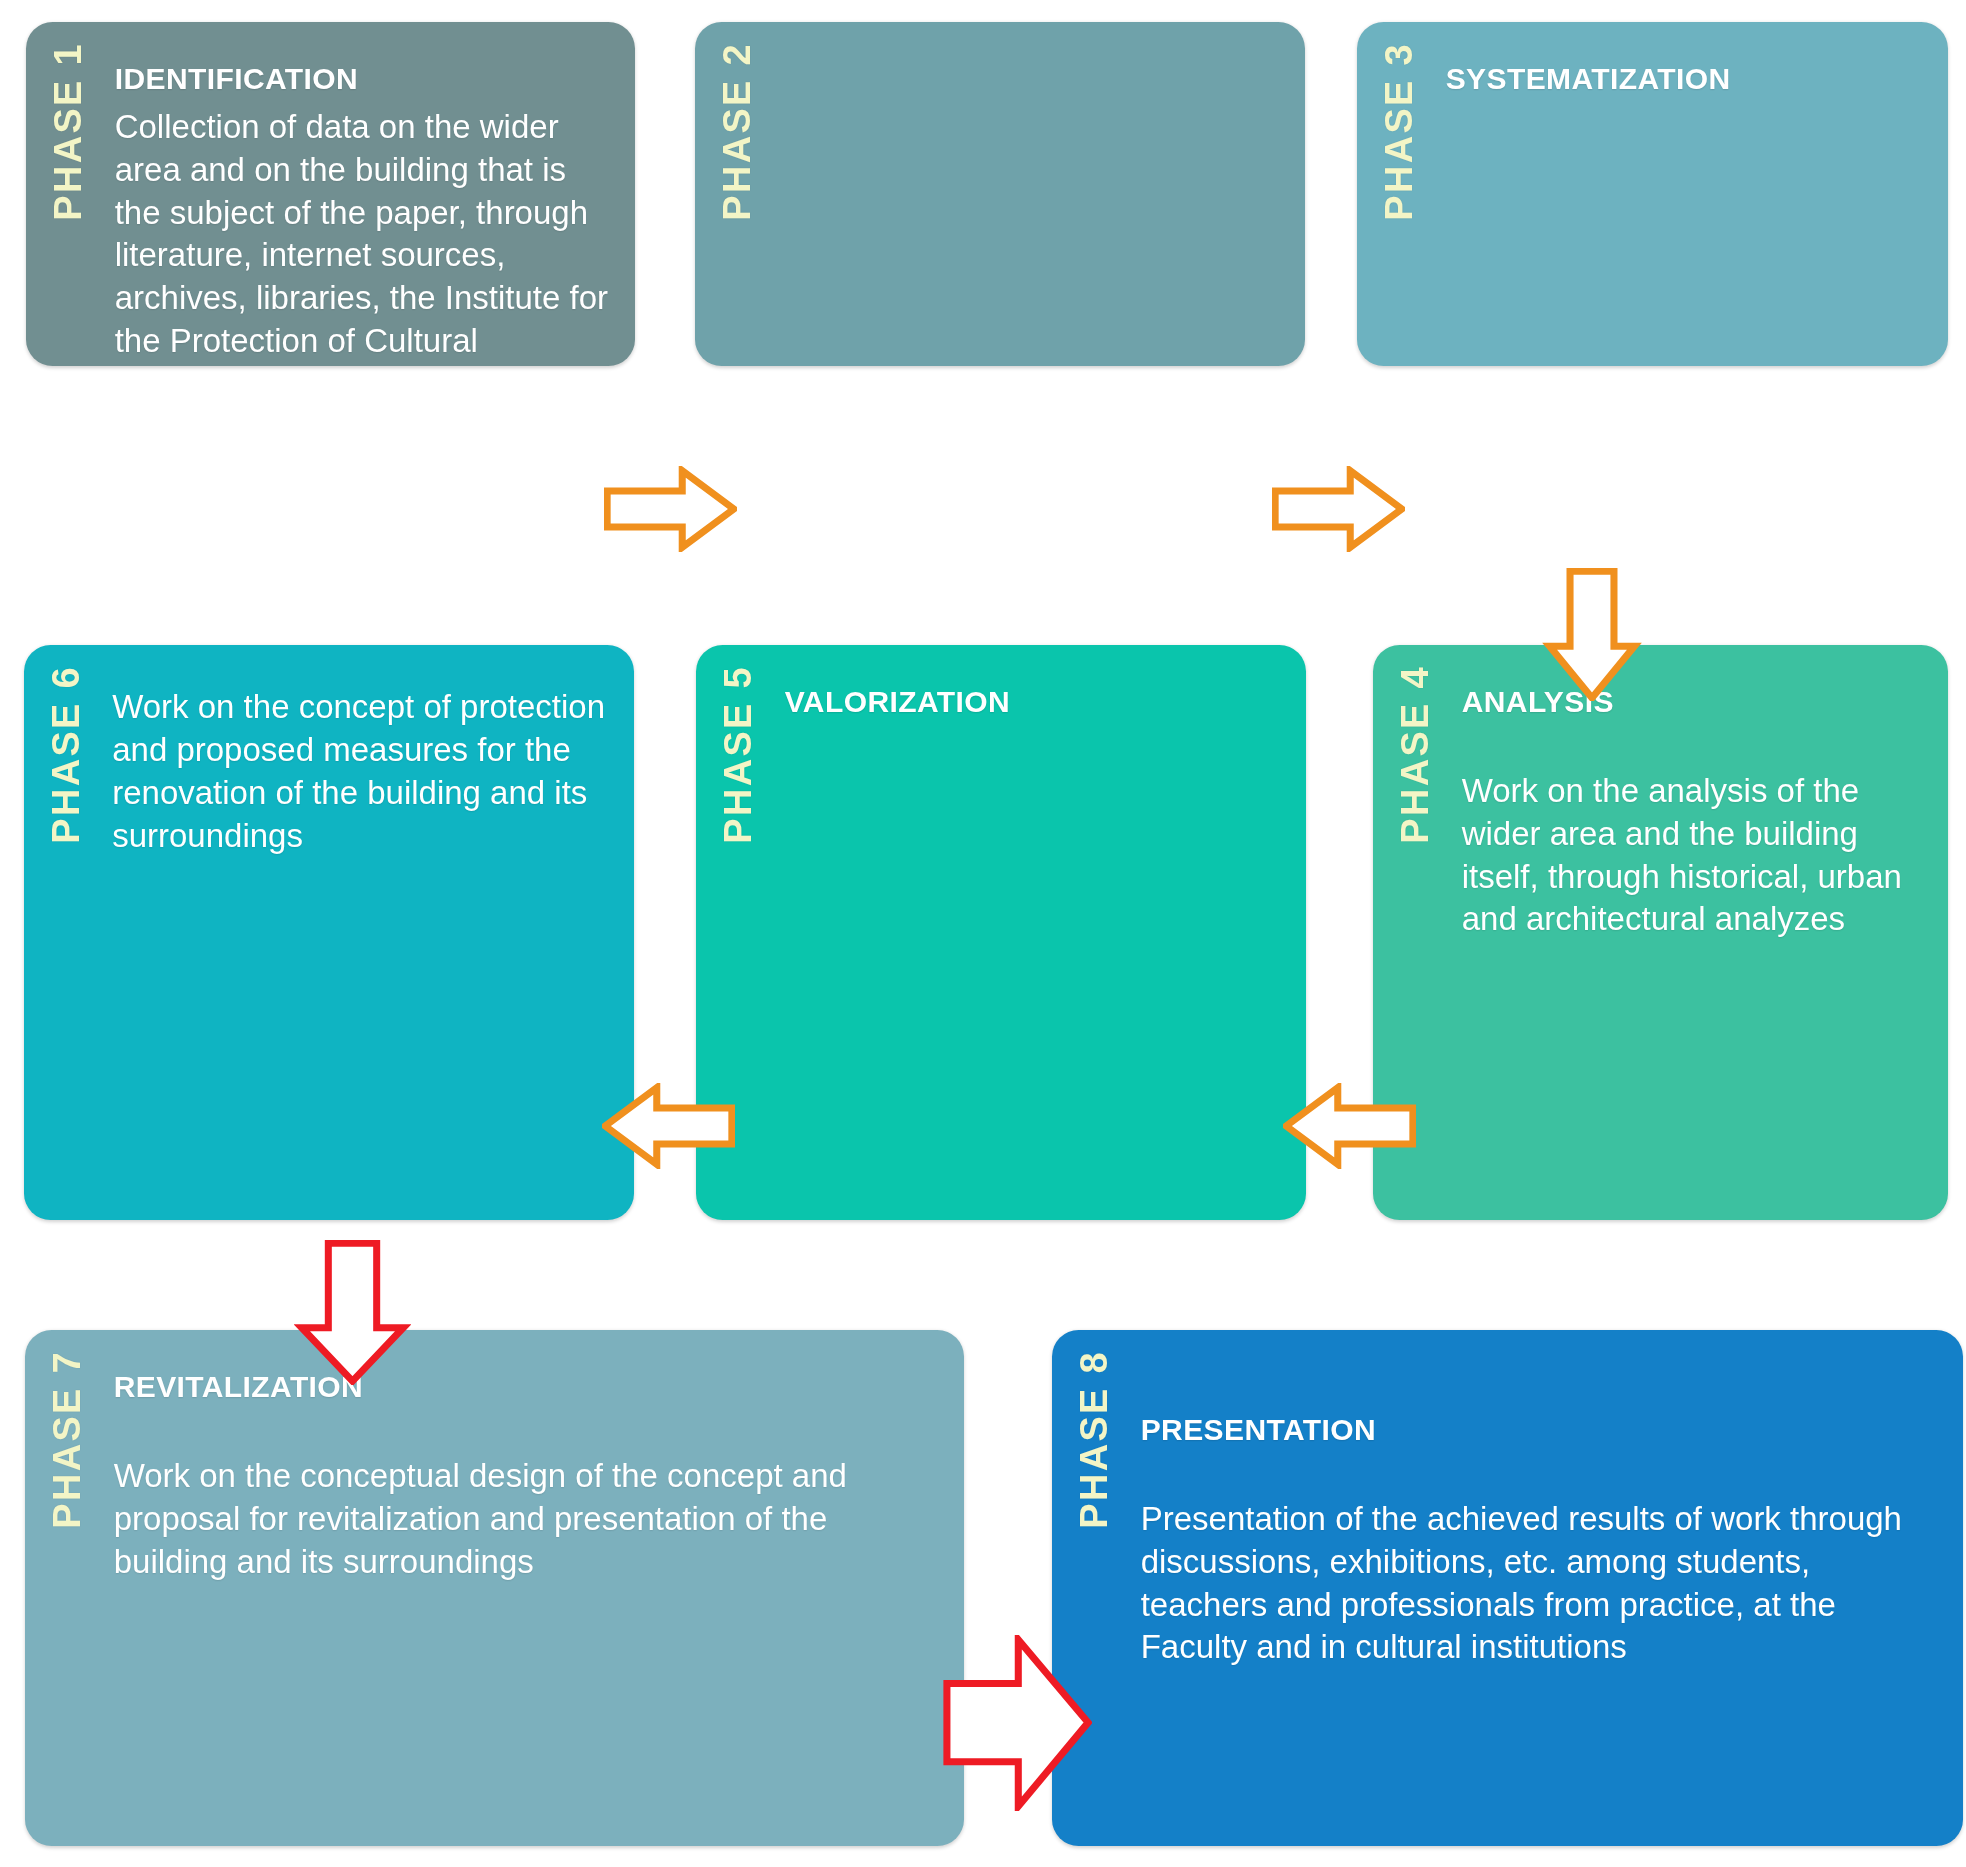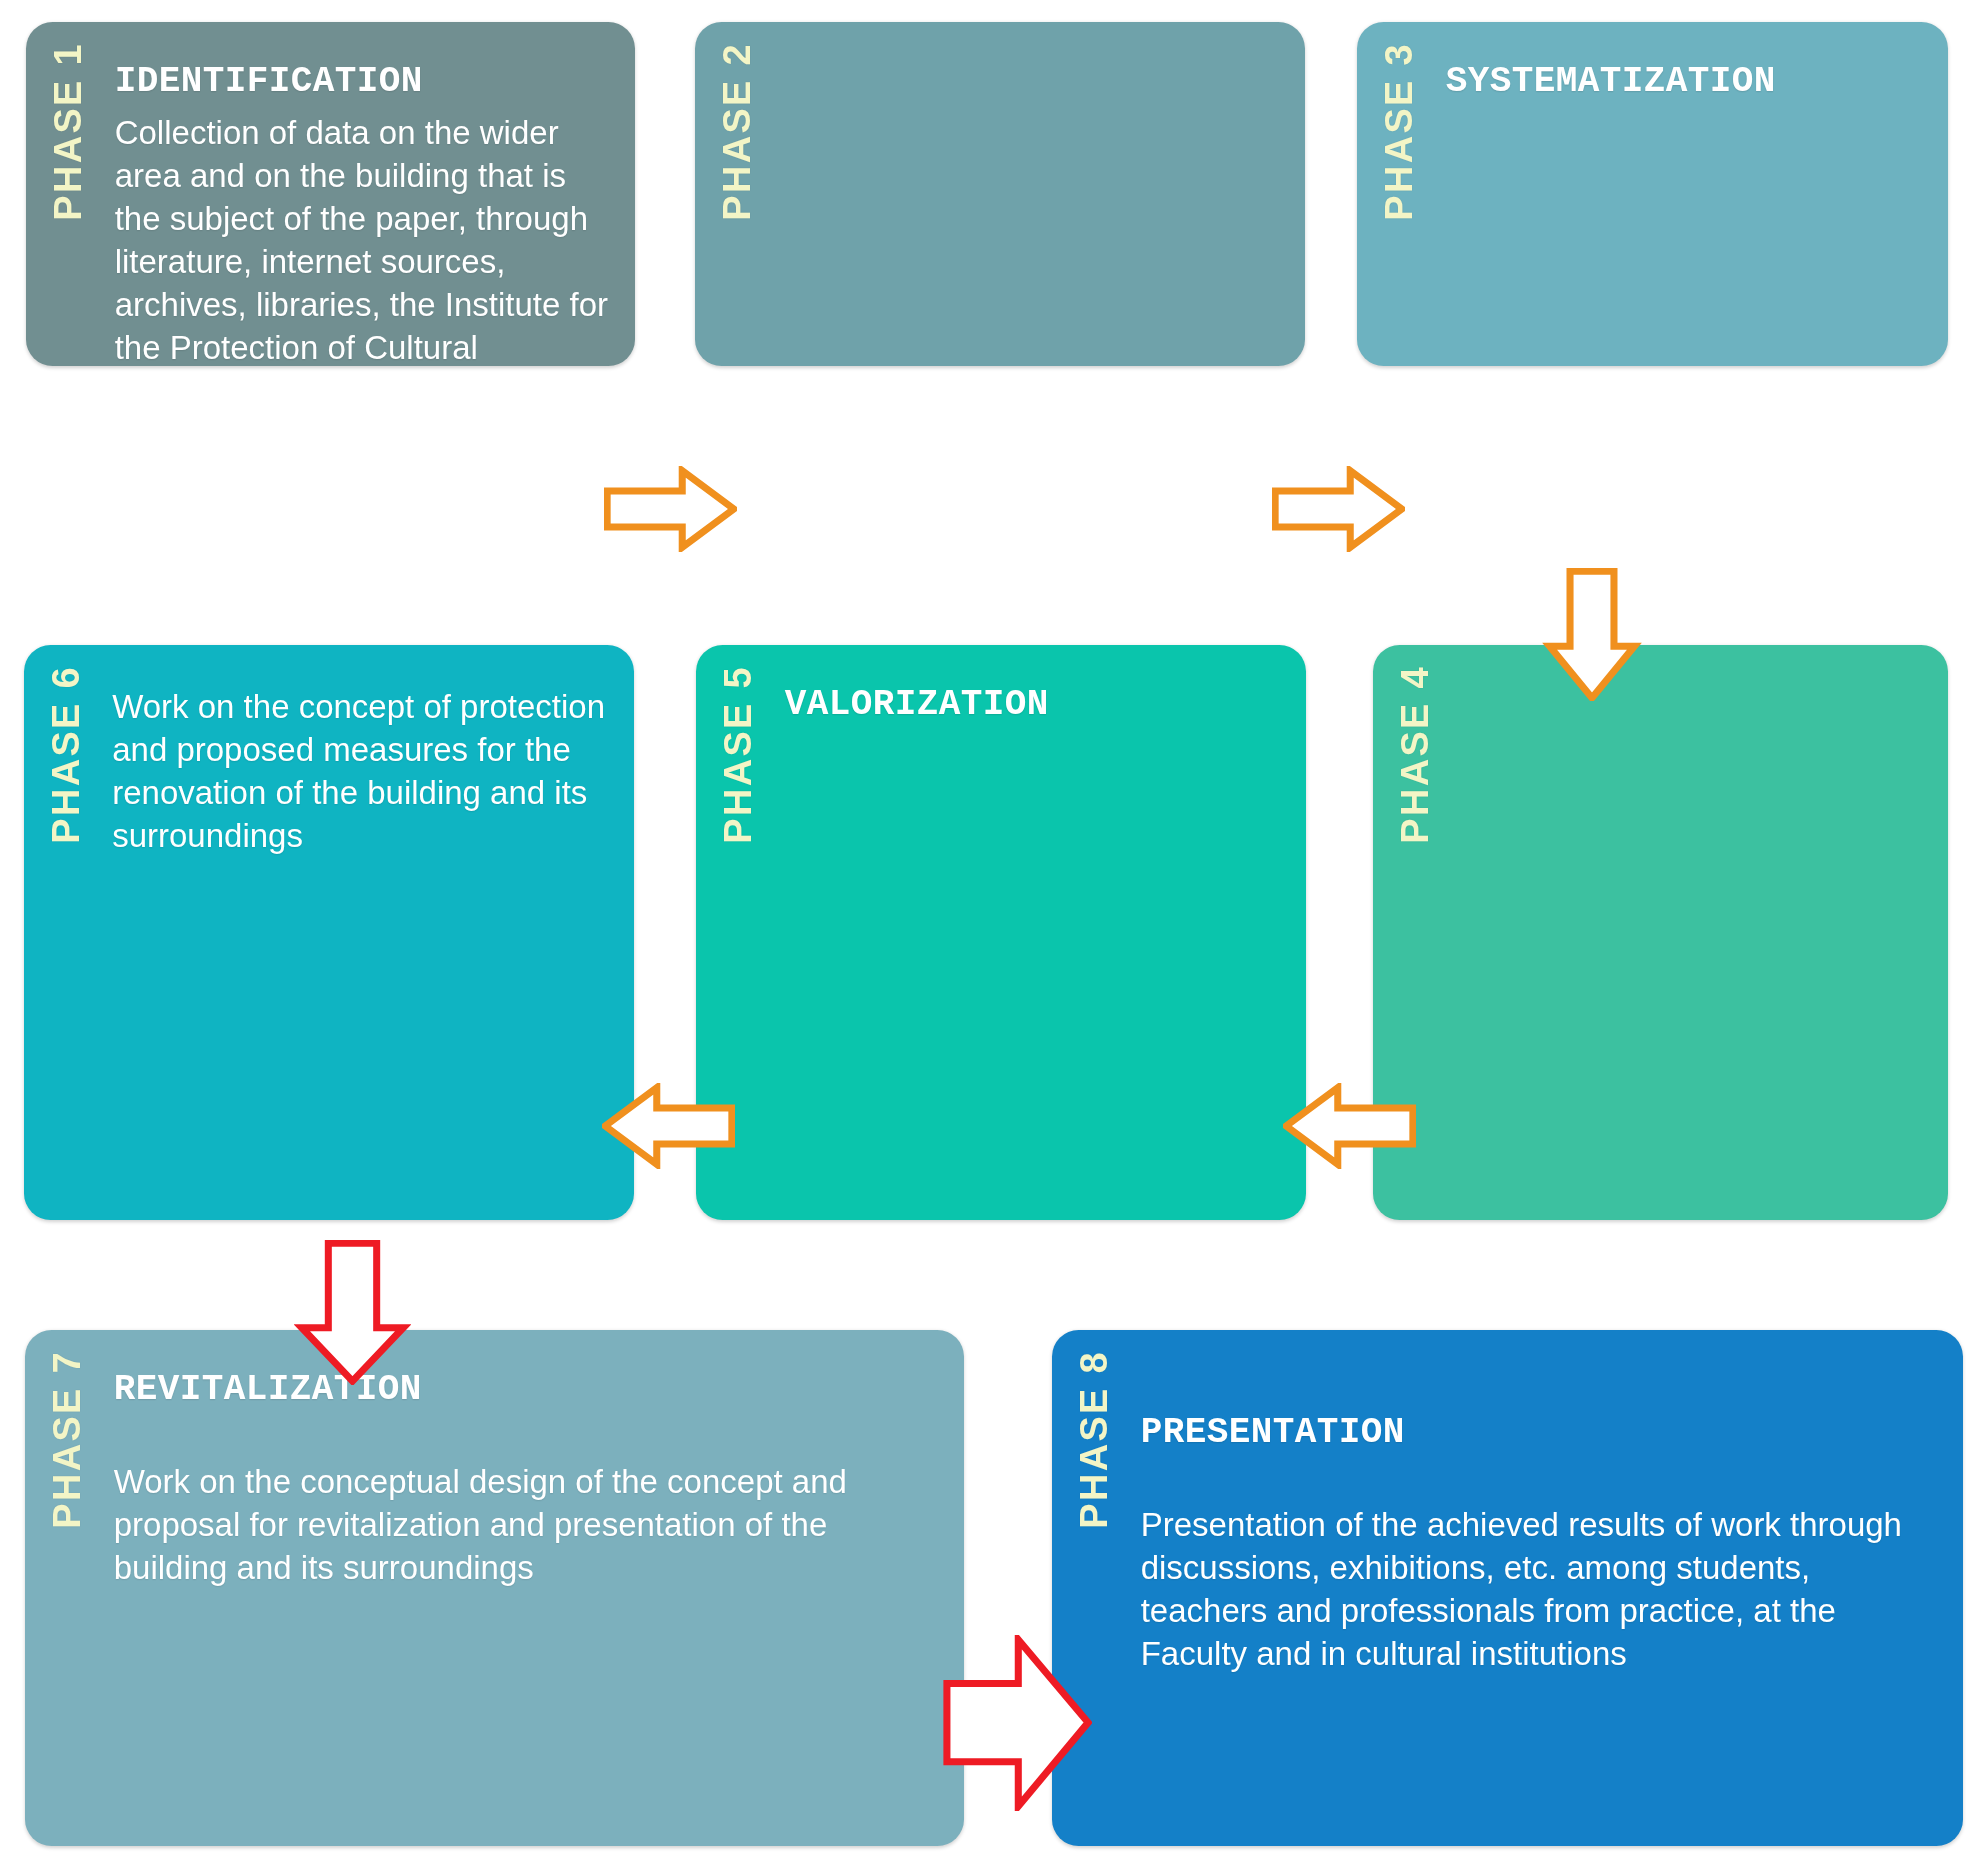--- a/index.html
+++ b/index.html
@@ -55,28 +55,27 @@
     text-shadow: 0 0 1.6px rgba(0,0,0,0.10);
   }
 
   
   .card-body {
     flex: 1 1 auto;
     padding: 41px 26.6px 23.5px 4.7px;
     color: #ffffff;
   }
   .card-title {
-    font-size: 36px;
+    font-size: 30px;
     font-weight: 700;
     letter-spacing: 0.4px;
     line-height: 1.06;
     margin: 0 0 11px 0;
     color: #ffffff;
     text-shadow: 0 0.8px 1.6px rgba(0,0,0,0.12);
-    font-family: Liberation Mono, monospace;
   }
   .card-title.gap { margin-bottom: 52px; }
   .card-desc {
     font-size: 33px;
     font-weight: 400;
     line-height: 1.30;
     margin: 0;
     color: #ffffff;
     text-shadow: 0 0.8px 1.6px rgba(0,0,0,0.10);
   }
@@ -144,20 +143,24 @@
         <h2 class="card-title">VALORIZATION</h2>
       </div>
     </div>
   </div>
 
   <div class="card" id="card-3" style="left: 1373px; top: 645px; width: 575px; height: 575px; background: rgb(60, 193, 160);">
     <div class="card-inner">
       <div class="phase-rail">
         <span class="phase-label">PHASE 4</span>
       </div>
+      <div class="card-body">
+        <h2 class="card-title gap">ANALYSIS</h2>
+        <p class="card-desc">Work on the analysis of the wider area and the building itself, through historical, urban and architectural analyzes</p>
+      </div>
     </div>
   </div>
 
   <div class="card" id="card-6" style="left: 25px; top: 1330px; width: 939px; height: 516px; background: rgb(124, 176, 189);">
     <div class="card-inner">
       <div class="phase-rail">
         <span class="phase-label">PHASE 7</span>
       </div>
       <div class="card-body" style="">
         <h2 class="card-title gap">REVITALIZATION</h2>

